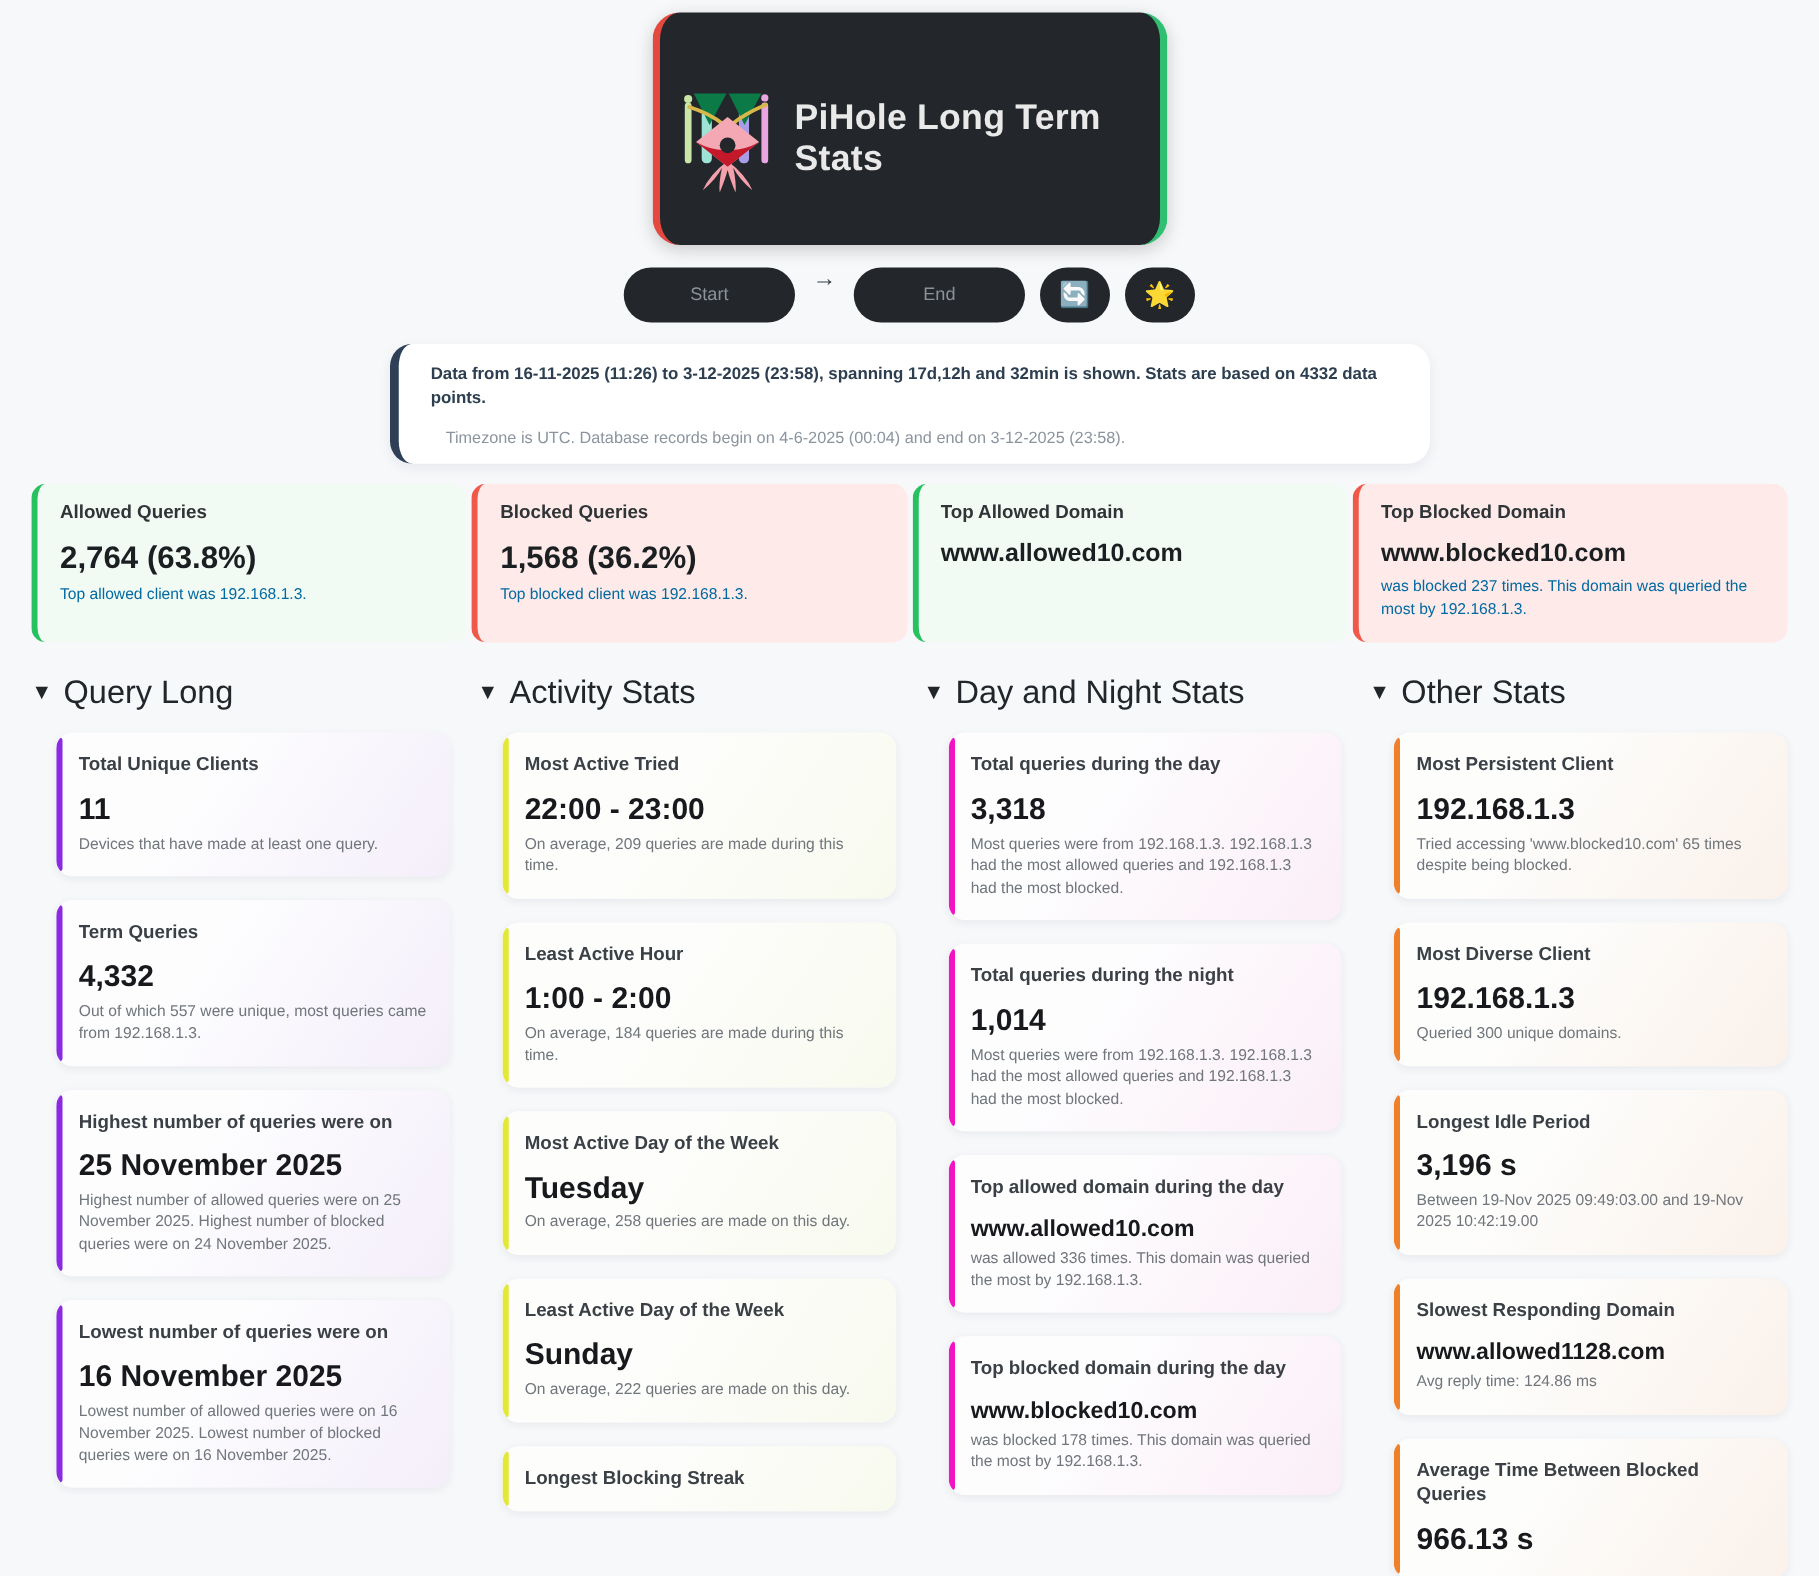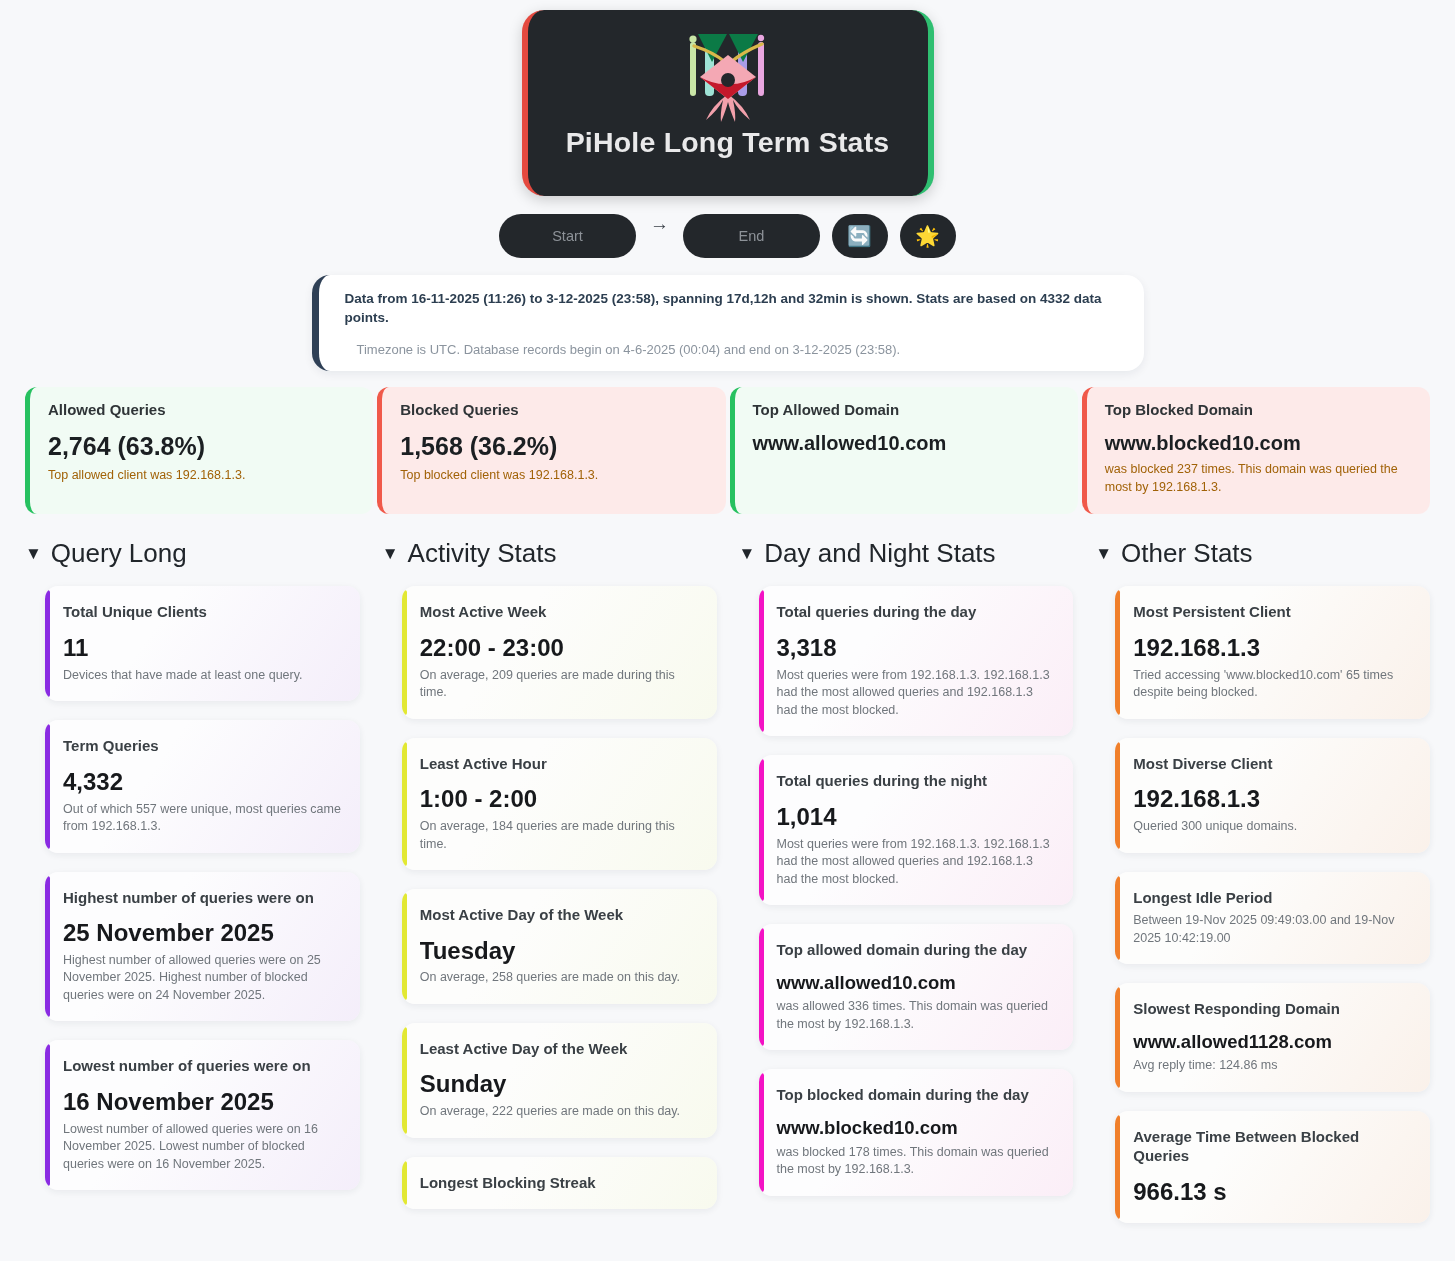--- a/index.html
+++ b/index.html
@@ -12,21 +12,21 @@
   .page { width: 1455px; height: 1261px; position: relative; }
 
   
   .header-wrap { display: flex; justify-content: center; padding-top: 10px; }
   .header-card {
     width: 412px; height: 186px;
     background: #23272b;
     border-radius: 22px;
     border-left: 6px solid #e4493f;
     border-right: 6px solid #2fbf71;
-    display: flex; flex-direction: column;
+    display: flex; flex-direction: row;
     align-items: center; justify-content: flex-start;
     padding-top: 12px;
     box-shadow: 0 4px 14px rgba(0,0,0,.18);
   }
   .logo { width: 120px; height: 100px; display: block; }
   .header-title {
     color: #e9e9ea; font-size: 28.5px; font-weight: bold;
     letter-spacing: .2px; margin-top: 4px;
   }
 
@@ -80,21 +80,21 @@
   .summary-card {
     border-radius: 12px;
     padding: 14px 18px 16px 18px;
     min-height: 127px;
   }
   .summary-card.green { background: #f1fbf4; border-left: 5px solid #27c160; }
   .summary-card.red   { background: #fdeae9; border-left: 5px solid #f0594a; }
   .sc-title { font-size: 15px; font-weight: bold; color: #2f3437; }
   .sc-value { font-size: 25px; font-weight: bold; color: #1b1f22; margin-top: 14px; }
   .sc-value.small { font-size: 20px; }
-  .sc-desc { font-size: 12.5px; color: #a16207; margin-top: 6px; line-height: 1.38; }
+  .sc-desc { font-size: 12.5px; color: #0369a1; margin-top: 6px; line-height: 1.38; }
 
   
   .columns {
     display: grid;
     grid-template-columns: repeat(4, 1fr);
     column-gap: 22px;
     padding: 0 25px;
     margin-top: 22px;
   }
   .col-head {
@@ -227,21 +227,21 @@
           <div class="st-value">16 November 2025</div>
           <div class="st-desc">Lowest number of allowed queries were on 16 November 2025. Lowest number of blocked queries were on 16 November 2025.</div>
         </div>
       </div>
       <div>
         <div class="col-head">
           <span class="caret">▼</span>
           <span>Activity Stats</span>
         </div>
         <div class="stat-card card-lime">
-          <div class="st-title">Most Active Week</div>
+          <div class="st-title">Most Active Tried</div>
           <div class="st-value">22:00 - 23:00</div>
           <div class="st-desc">On average, 209 queries are made during this time.</div>
         </div>
         <div class="stat-card card-lime">
           <div class="st-title">Least Active Hour</div>
           <div class="st-value">1:00 - 2:00</div>
           <div class="st-desc">On average, 184 queries are made during this time.</div>
         </div>
         <div class="stat-card card-lime">
           <div class="st-title">Most Active Day of the Week</div>
@@ -293,20 +293,21 @@
           <div class="st-value">192.168.1.3</div>
           <div class="st-desc">Tried accessing 'www.blocked10.com' 65 times despite being blocked.</div>
         </div>
         <div class="stat-card card-orange">
           <div class="st-title">Most Diverse Client</div>
           <div class="st-value">192.168.1.3</div>
           <div class="st-desc">Queried 300 unique domains.</div>
         </div>
         <div class="stat-card card-orange">
           <div class="st-title">Longest Idle Period</div>
+          <div class="st-value">3,196 s</div>
           <div class="st-desc">Between 19-Nov 2025 09:49:03.00 and 19-Nov 2025 10:42:19.00</div>
         </div>
         <div class="stat-card card-orange">
           <div class="st-title">Slowest Responding Domain</div>
           <div class="st-value domain">www.allowed1128.com</div>
           <div class="st-desc">Avg reply time: 124.86 ms</div>
         </div>
         <div class="stat-card card-orange">
           <div class="st-title">Average Time Between Blocked Queries</div>
           <div class="st-value">966.13 s</div>

